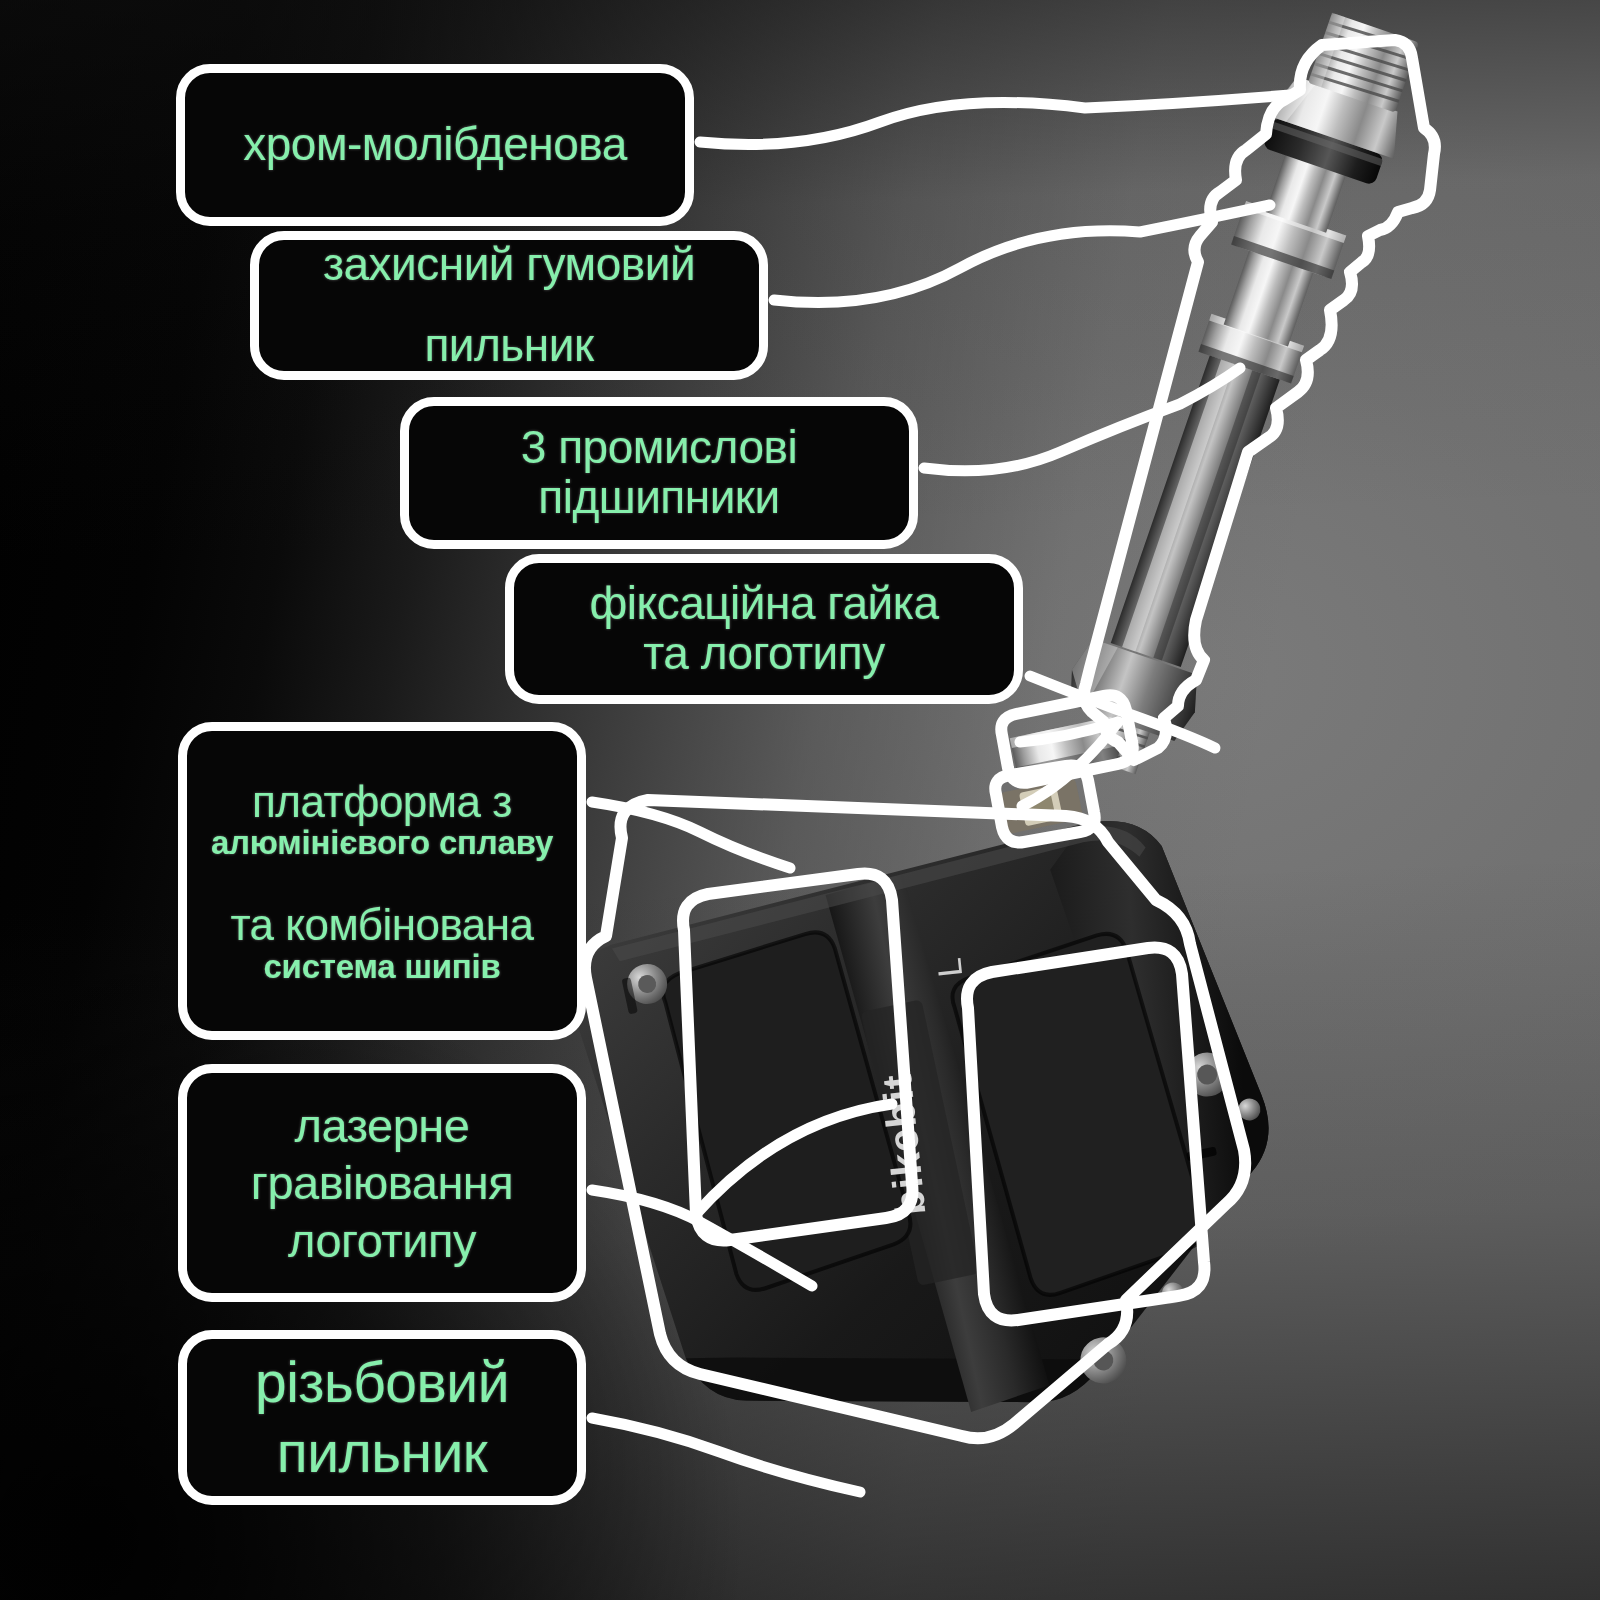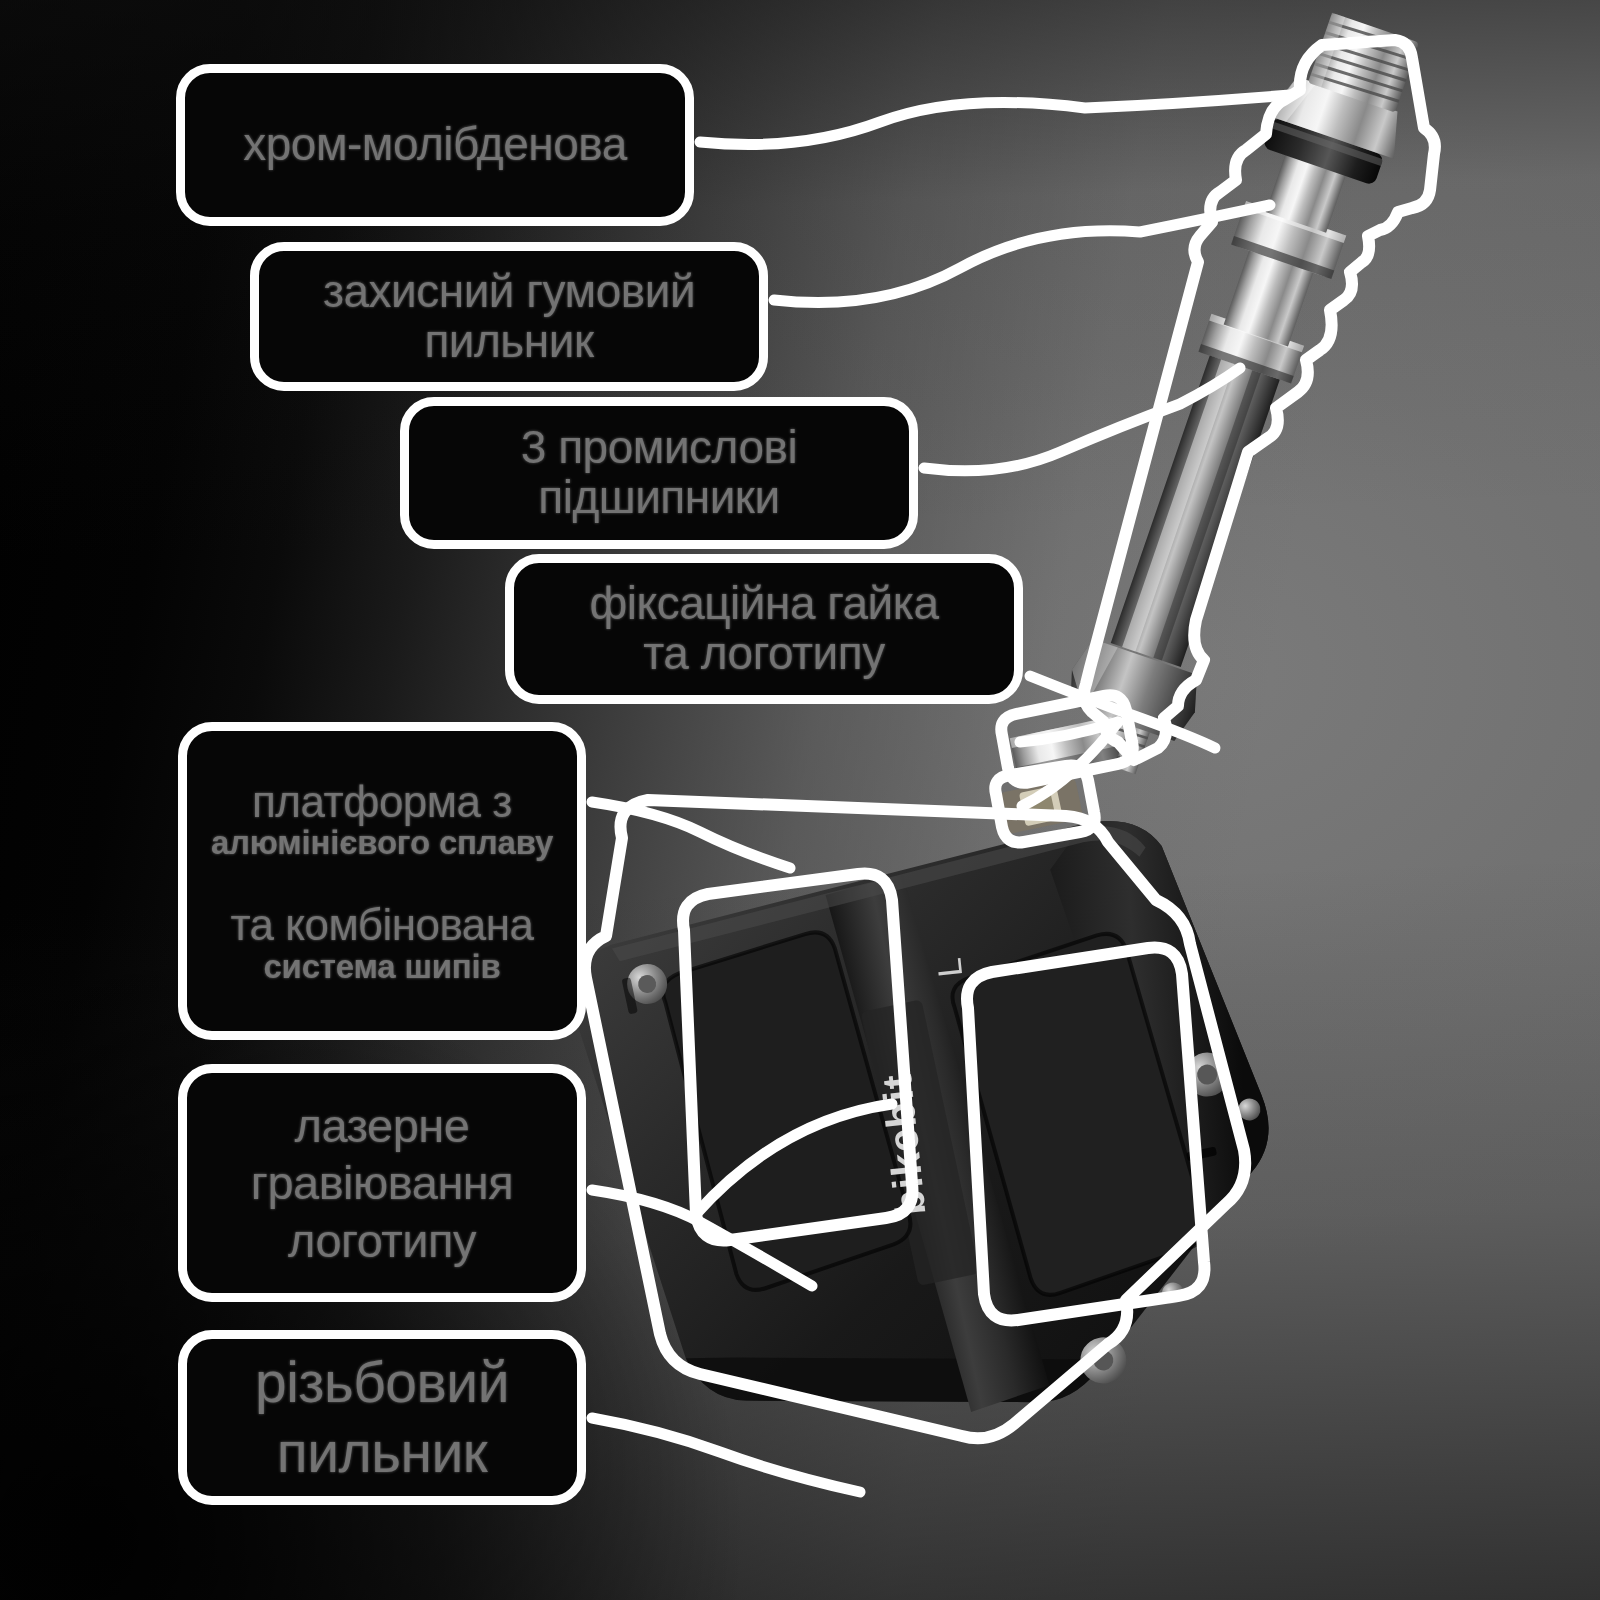--- a/index.html
+++ b/index.html
@@ -77,37 +77,37 @@
   .callout {
     position: absolute;
     box-sizing: border-box;
     background: #060606;
     border: 9px solid #ffffff;
     border-radius: 34px;
     display: flex;
     flex-direction: column;
     align-items: center;
     justify-content: center;
-    color: #737373;
+    color: #86efac;
     text-align: center;
     letter-spacing: -0.5px;
     z-index: 40;
     text-shadow: 0 0 3px rgba(255,255,255,0.35);
   }
   .callout .ln {
     display: block;
     white-space: nowrap;
     line-height: 1.08;
   }
   .big   { font-size: 46px; font-weight: 400; }
   .mid   { font-size: 44px; font-weight: 400; }
   .small { font-size: 33px; font-weight: 700; letter-spacing: -0.2px; }
 
   #callout-axle      { left: 176px;  top: 64px;   width: 518px;  height: 162px; }
-  #callout-rubber    { left: 250px;  top: 242px;  width: 518px;  height: 149px; }
+  #callout-rubber    { left: 250px;  top: 231px;  width: 518px;  height: 149px; justify-content: space-between; }
   #callout-bearings  { left: 400px;  top: 397px;  width: 518px;  height: 152px; }
   #callout-nut       { left: 505px;  top: 554px;  width: 518px;  height: 150px; }
   #callout-platform  { left: 178px;  top: 722px;  width: 408px;  height: 318px;
                        justify-content: center; gap: 0; }
   #callout-laser     { left: 178px;  top: 1064px; width: 408px;  height: 238px; }
   #callout-thread    { left: 178px;  top: 1330px; width: 408px;  height: 175px; }
 
   #callout-platform .grp { display: flex; flex-direction: column; align-items: center; }
   #callout-platform .grp + .grp { margin-top: 40px; }
 

